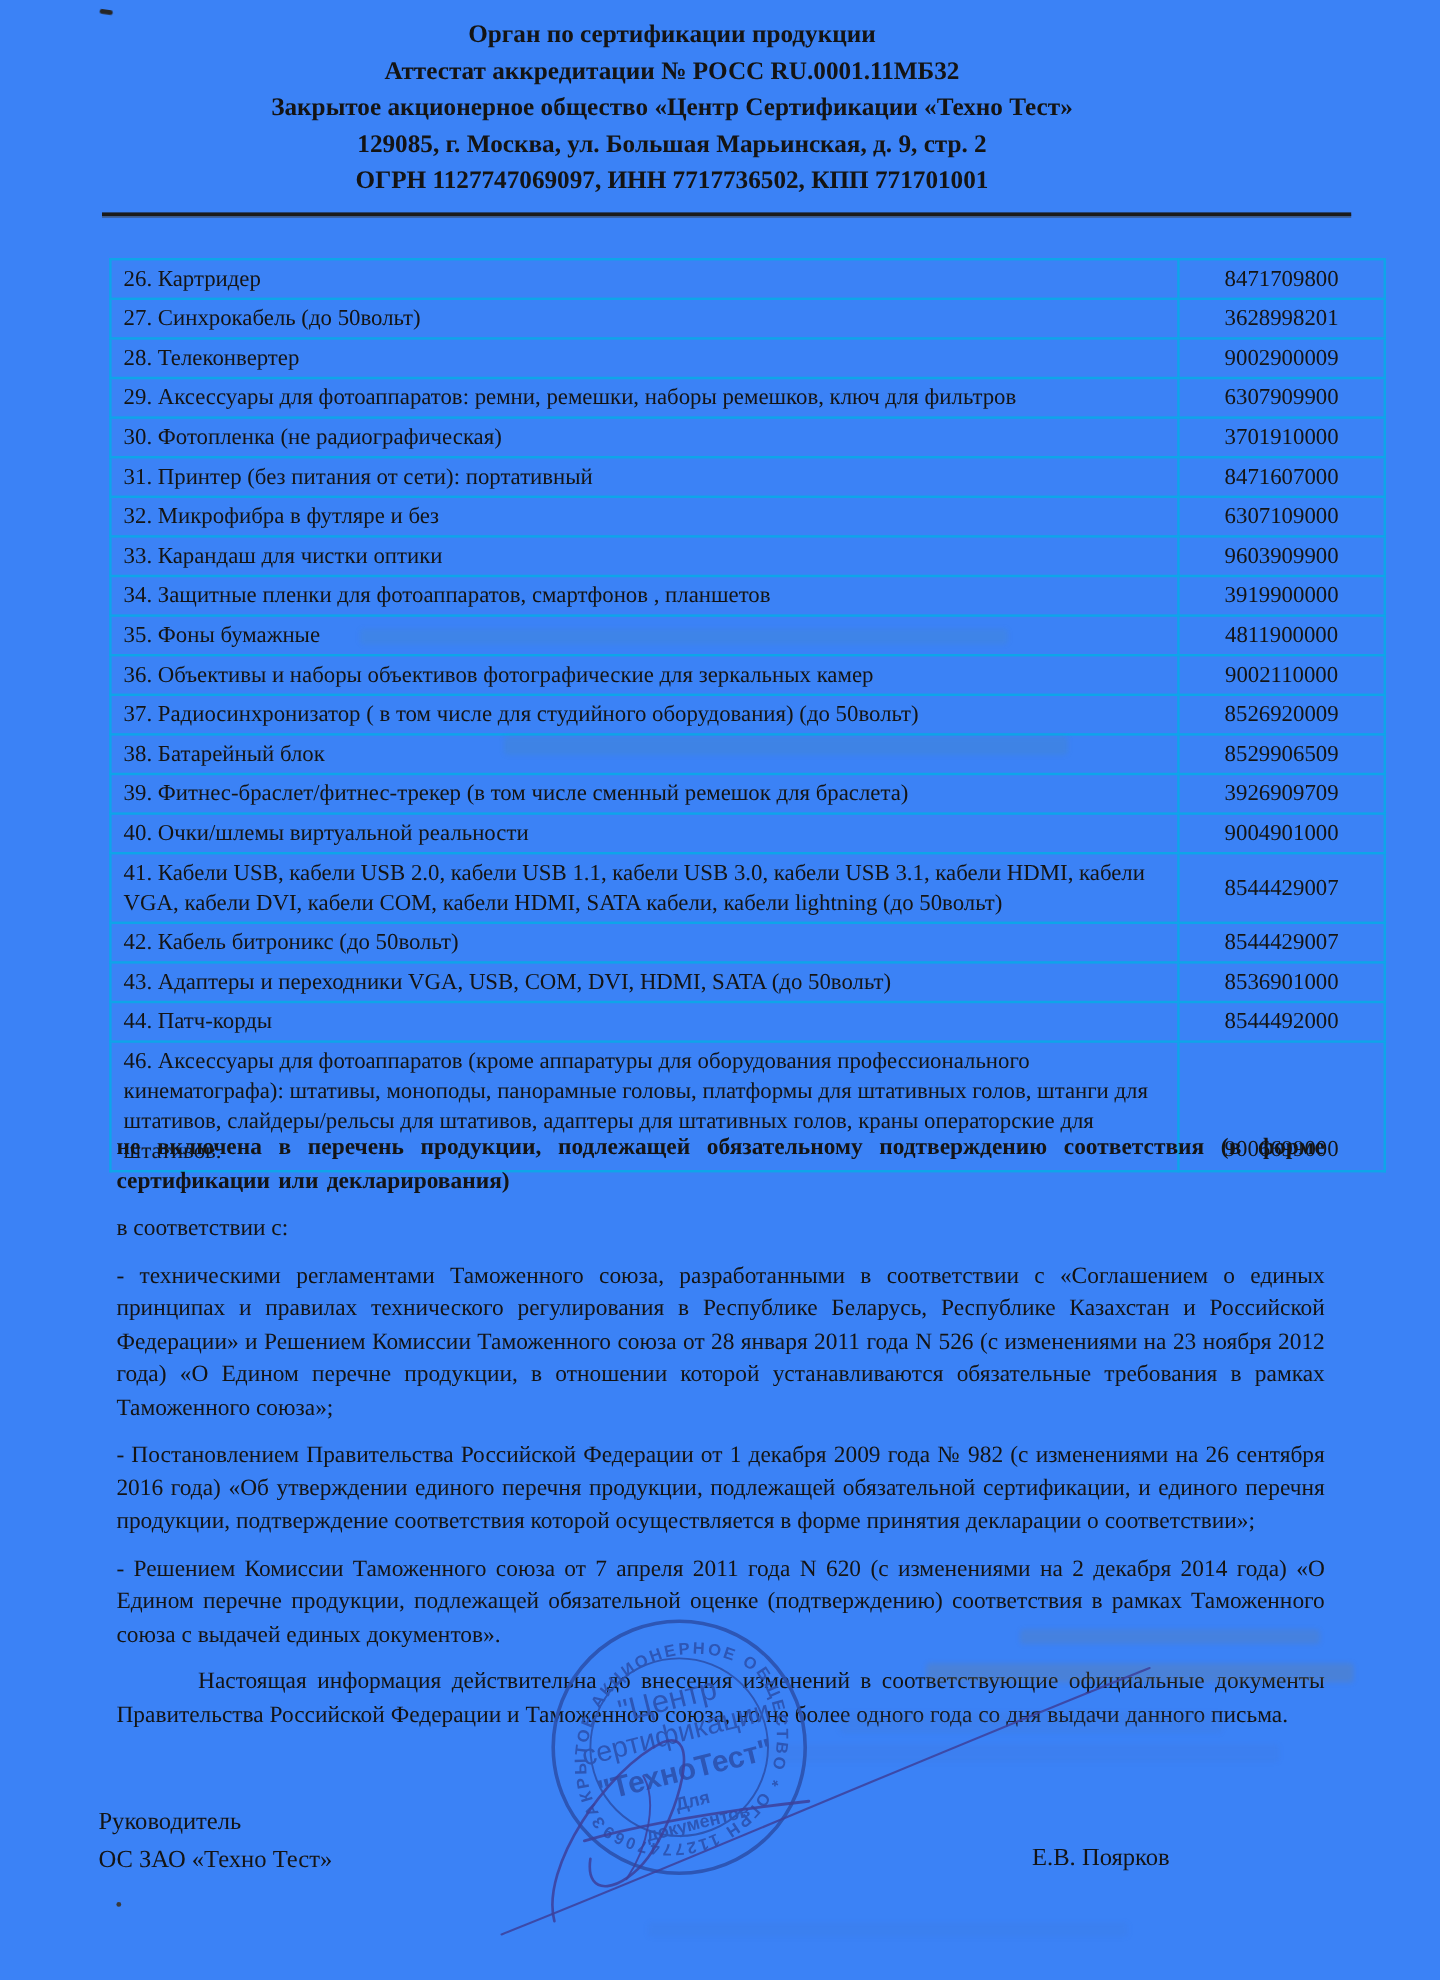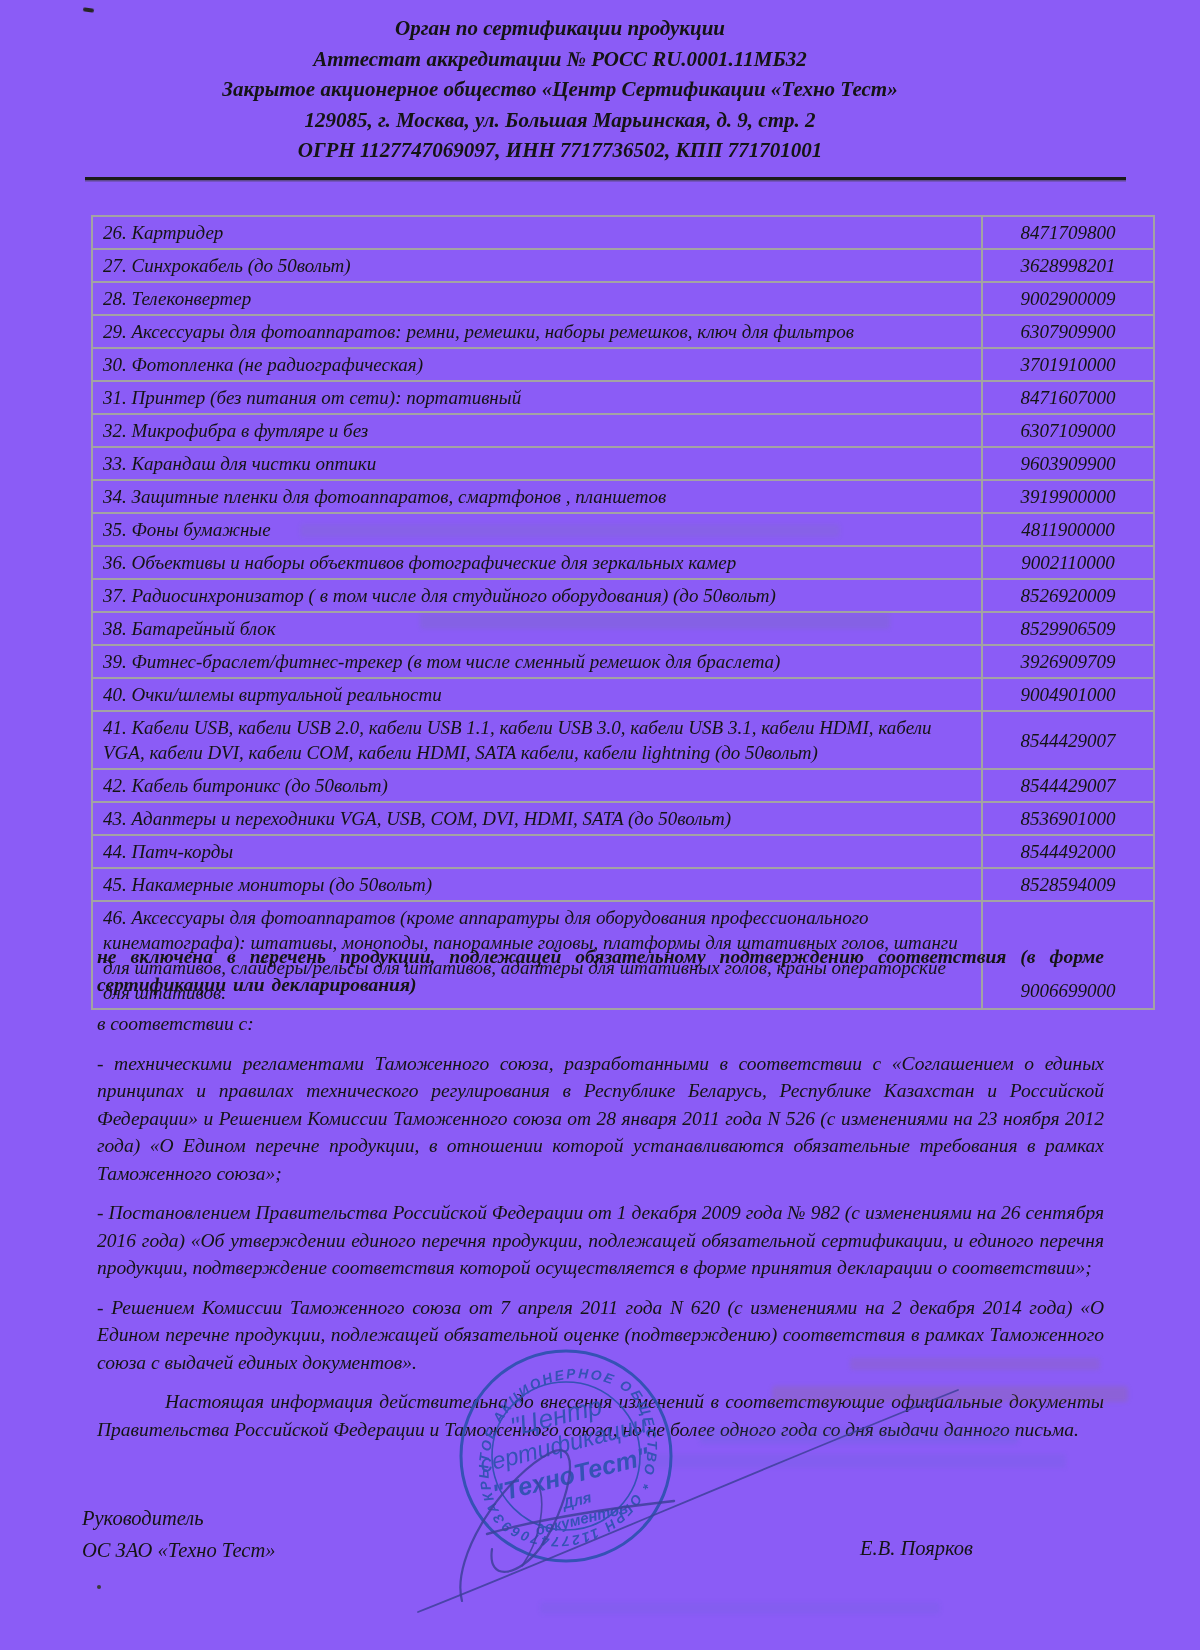--- a/index.html
+++ b/index.html
@@ -1,31 +1,31 @@
 <!DOCTYPE html>
 <html><head>
 <meta charset="utf-8">
 <style>
   html,body{margin:0;padding:0;background:#d9d9d9;}
   .page{
     position:relative;width:1200px;height:1650px;margin:0 auto;
-    background:#8b5cf6;overflow:hidden;
-    font-family:"Liberation Serif", serif;color:#141414;font-style:italic;
+    background:#3b82f6;overflow:hidden;
+    font-family:"Liberation Serif", serif;color:#141414;
   }
   
   .header{position:absolute;left:85px;top:13px;width:950px;text-align:center;
     font-weight:bold;font-size:21px;line-height:30.5px;}
   .header div{white-space:nowrap;}
   
   .rule{position:absolute;left:85px;top:177px;width:1041px;height:0;
     border-top:3.5px solid #1b1b1b;box-shadow:0 1.5px 0 rgba(60,60,60,.55);}
   
   .doc-table{position:absolute;left:91px;top:215px;width:1048px;
     border-collapse:collapse;font-size:19px;table-layout:fixed;}
-  .doc-table td{border:2px solid #a3a3a3;padding:3px 10px;line-height:25px;vertical-align:middle;}
+  .doc-table td{border:2px solid #0ea5e9;padding:3px 10px;line-height:25px;vertical-align:middle;}
   .doc-table .c-label{width:868px;}
   .doc-table .c-code{width:150px;text-align:center;font-size:19px;}
   .doc-table tr.code-bottom .c-code{vertical-align:bottom;padding-bottom:5px;}
   
   .textblock{position:absolute;left:85px;top:931px;width:1031px;
     font-size:19.5px;line-height:27.5px;text-align:justify;}
   .textblock p{margin:12px;}
   .textblock p.bold{font-weight:bold;word-spacing:2px;}
   .textblock p.indent{text-indent:68px;}
   
@@ -137,24 +137,20 @@
           <td class="c-label">42. Кабель битроникс (до 50вольт)</td>
           <td class="c-code">8544429007</td>
         </tr>
         <tr>
           <td class="c-label">43. Адаптеры и переходники VGA, USB, COM, DVI, HDMI, SATA (до 50вольт)</td>
           <td class="c-code">8536901000</td>
         </tr>
         <tr>
           <td class="c-label">44. Патч-корды</td>
           <td class="c-code">8544492000</td>
-        </tr>
-        <tr>
-          <td class="c-label">45. Накамерные мониторы (до 50вольт)</td>
-          <td class="c-code">8528594009</td>
         </tr>
         <tr class="code-bottom">
           <td class="c-label">46. Аксессуары  для фотоаппаратов (кроме аппаратуры для оборудования профессионального кинематографа): штативы, моноподы, панорамные головы, платформы для штативных голов, штанги для штативов, слайдеры/рельсы для штативов, адаптеры для штативных голов, краны операторские для штативов.</td>
           <td class="c-code">9006699000</td>
         </tr>
       </tbody>
   </table>
 
   <div class="textblock">
       <p class="bold">не включена в перечень продукции, подлежащей обязательному подтверждению соответствия (в форме сертификации или декларирования)</p>

